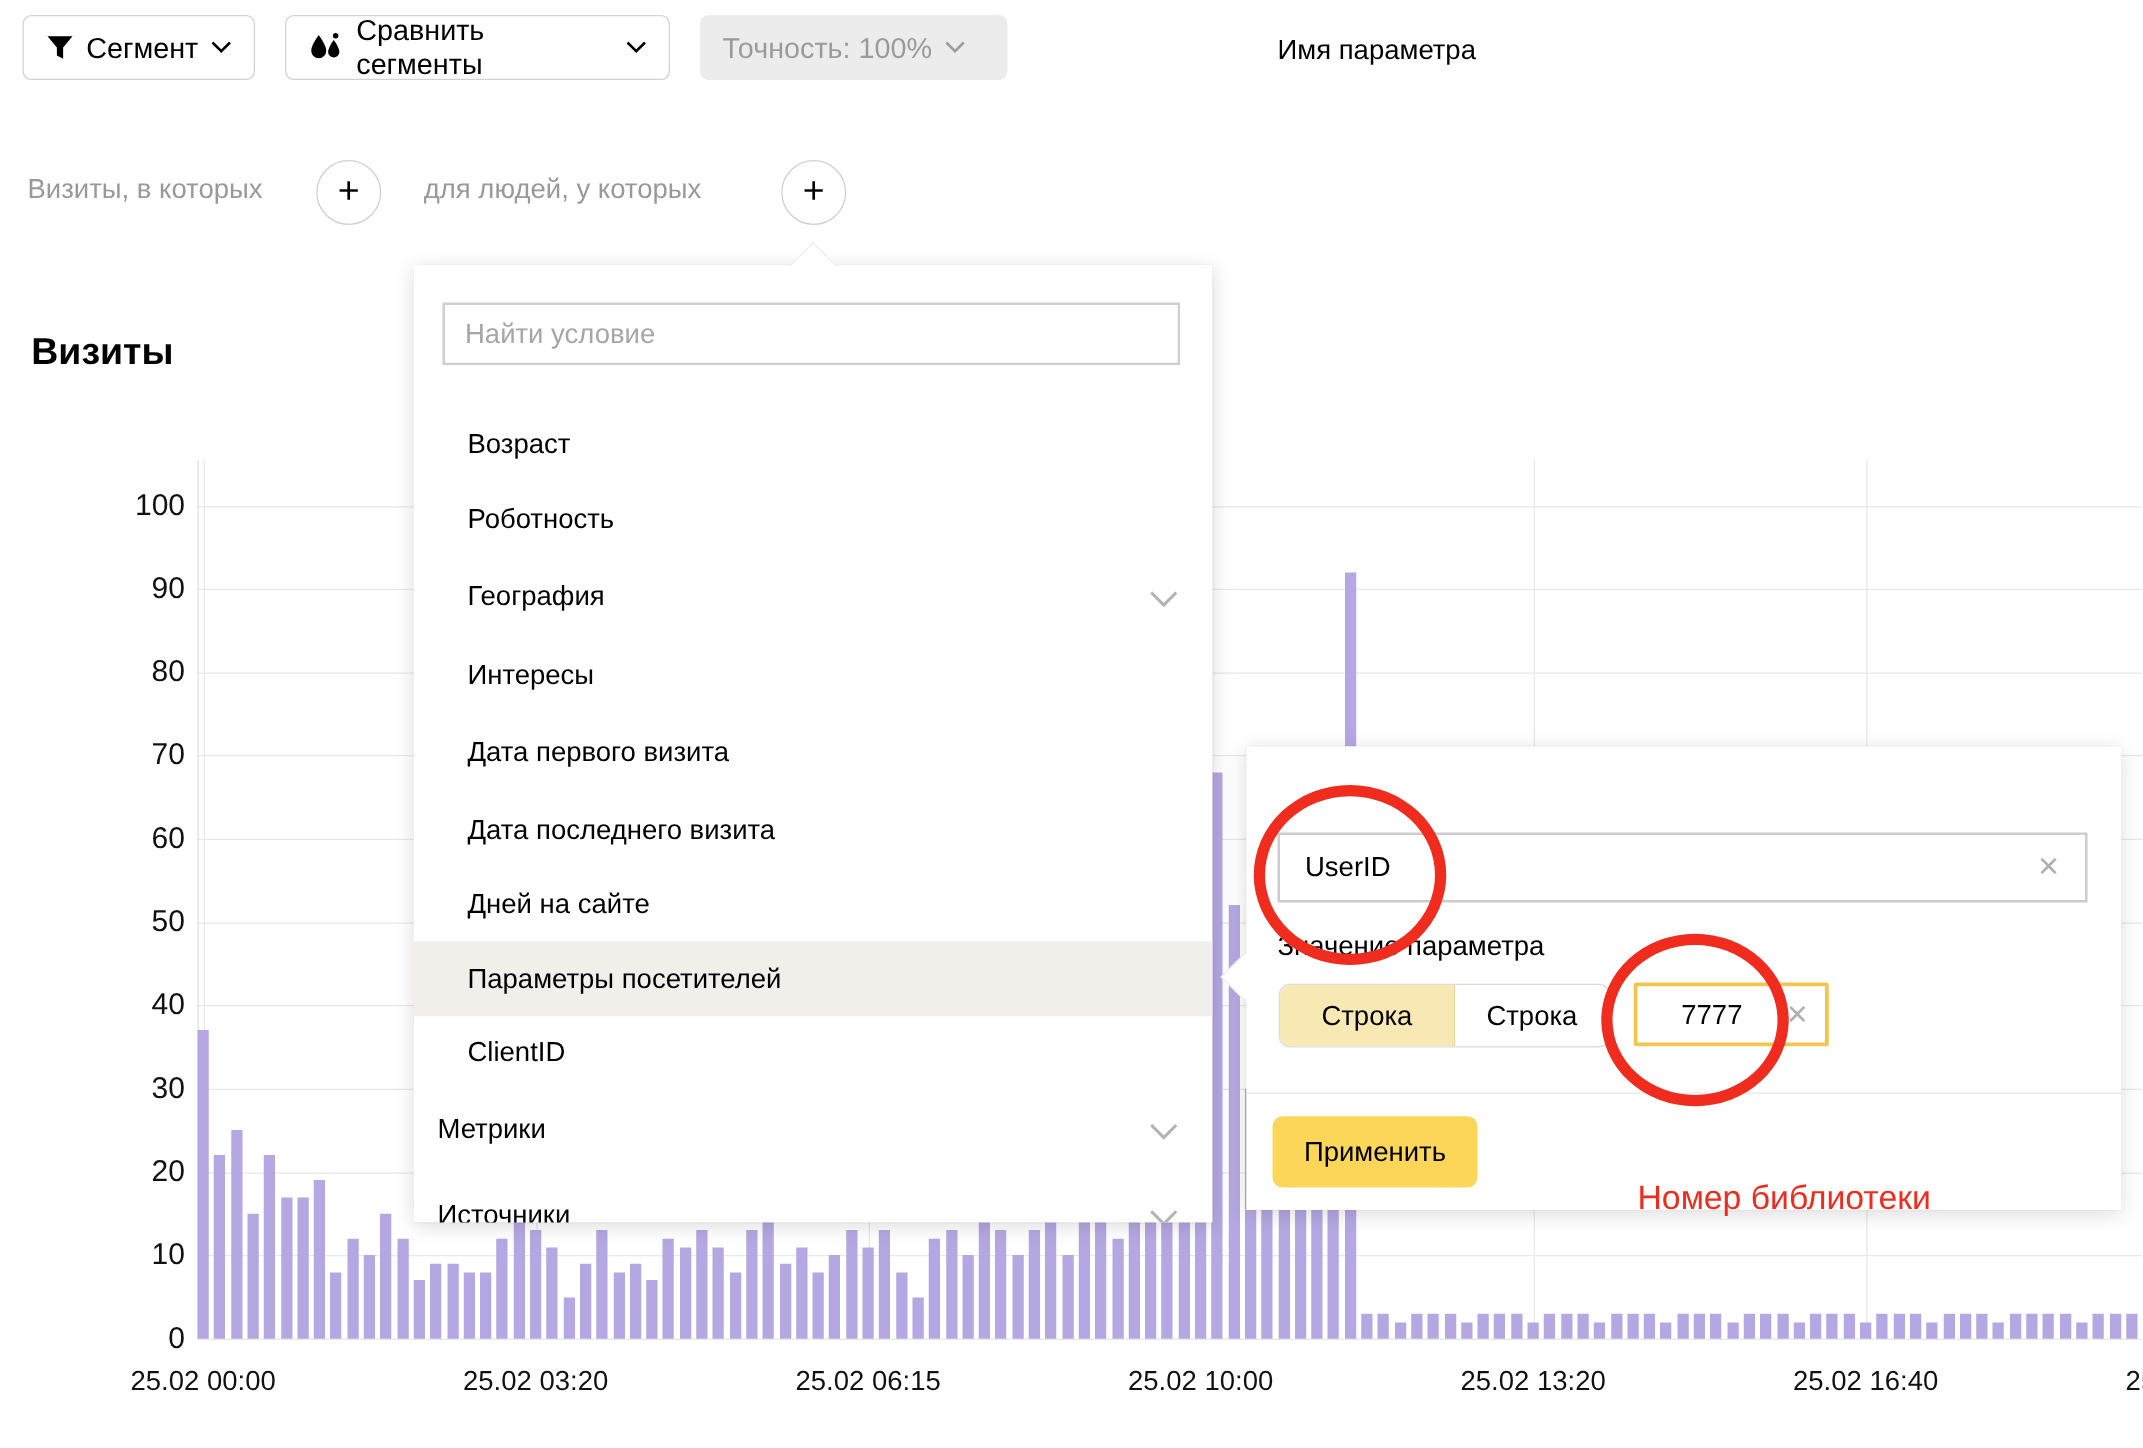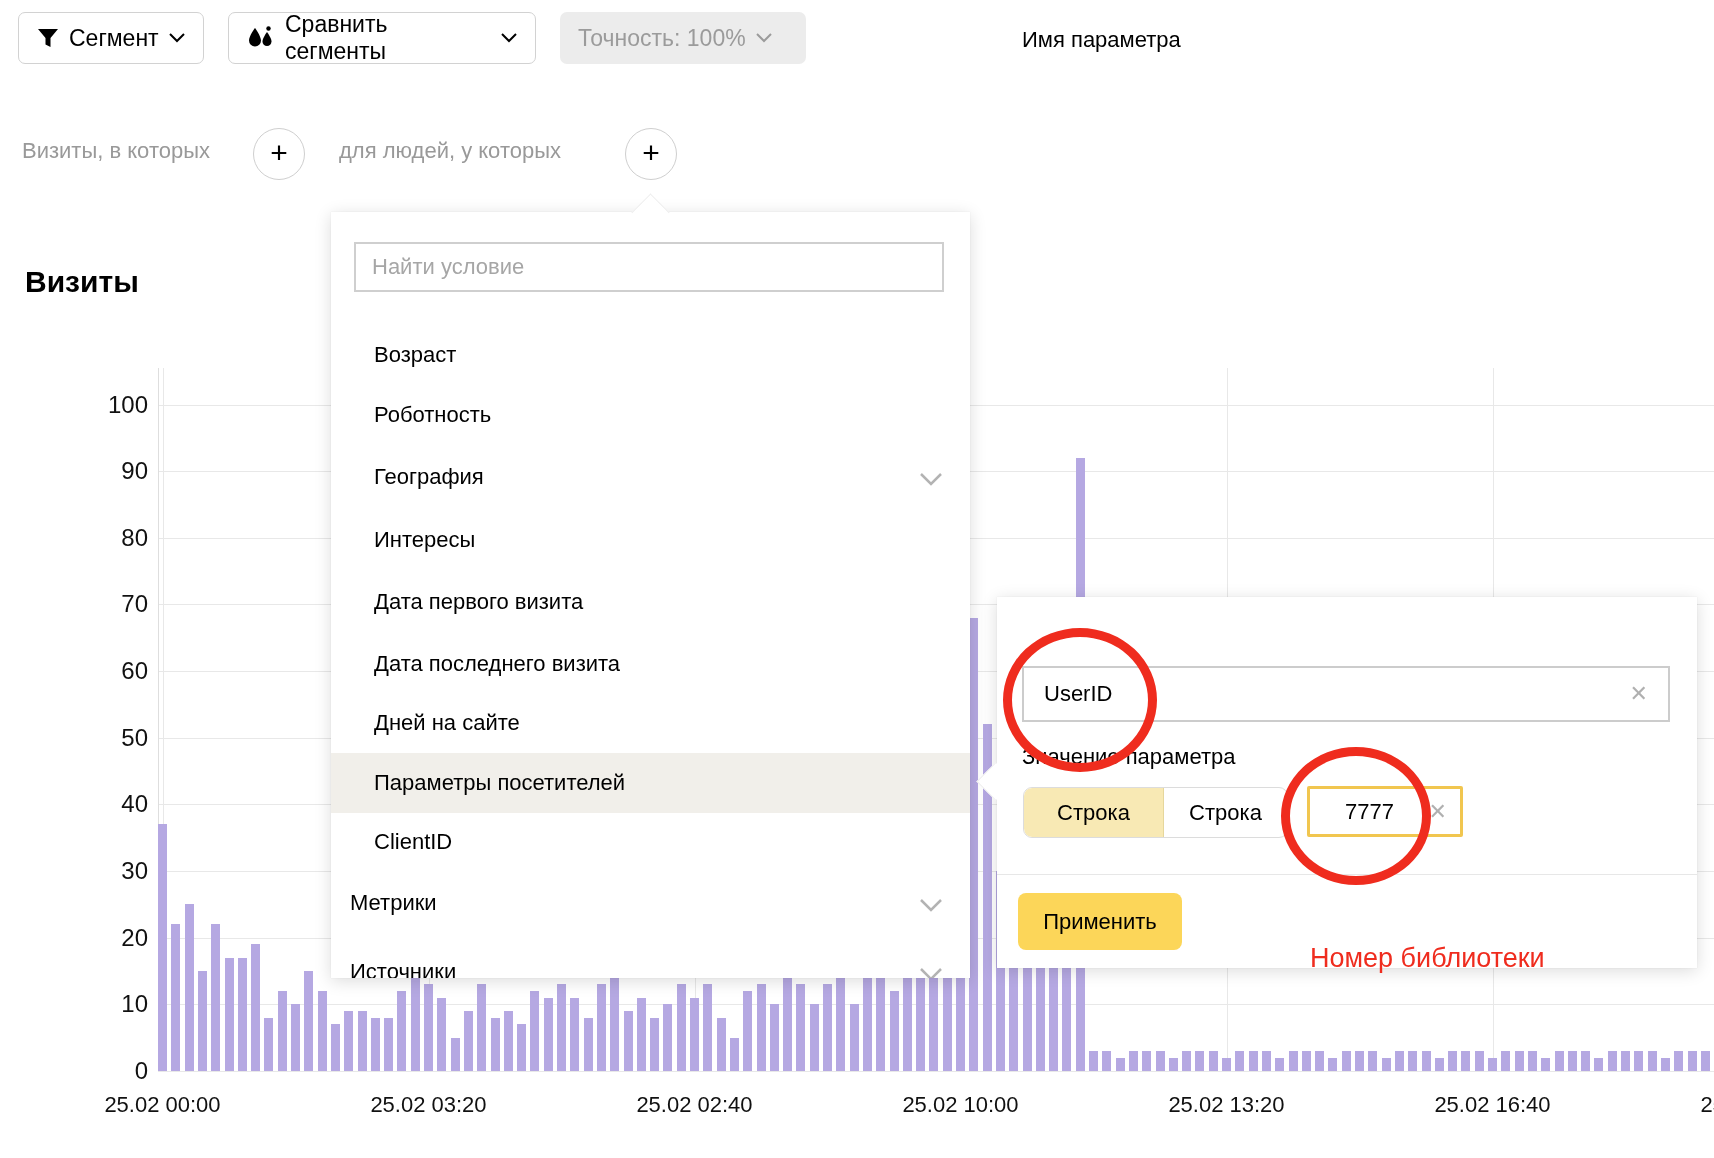--- a/index.html
+++ b/index.html
@@ -126,21 +126,21 @@
     <div class="ylab" style="left: 78px; top: 523.8px;">80</div>
     <div class="hgrid" style="left: 158px; top: 471.15px; width: 1556px;"></div>
     <div class="ylab" style="left: 78px; top: 457.15px;">90</div>
     <div class="hgrid" style="left: 158px; top: 404.5px; width: 1556px;"></div>
     <div class="ylab" style="left: 78px; top: 390.5px;">100</div>
     <div class="vgrid" style="left: 162.5px; top: 368px; height: 703px;"></div>
     <div class="xlab" style="left: 77.5px; top: 1092px;">25.02 00:00</div>
     <div class="vgrid" style="left: 428.5px; top: 368px; height: 703px;"></div>
     <div class="xlab" style="left: 343.5px; top: 1092px;">25.02 03:20</div>
     <div class="vgrid" style="left: 694.5px; top: 368px; height: 703px;"></div>
-    <div class="xlab" style="left: 609.5px; top: 1092px;">25.02 02:40</div>
+    <div class="xlab" style="left: 609.5px; top: 1092px;">25.02 06:15</div>
     <div class="vgrid" style="left: 960.5px; top: 368px; height: 703px;"></div>
     <div class="xlab" style="left: 875.5px; top: 1092px;">25.02 10:00</div>
     <div class="vgrid" style="left: 1226.5px; top: 368px; height: 703px;"></div>
     <div class="xlab" style="left: 1141.5px; top: 1092px;">25.02 13:20</div>
     <div class="vgrid" style="left: 1492.5px; top: 368px; height: 703px;"></div>
     <div class="xlab" style="left: 1407.5px; top: 1092px;">25.02 16:40</div>
     <div class="xlab" style="left: 1673.5px; top: 1092px;">25.02 20:00</div>
     <div class="yaxis" style="left: 158px; top: 368px; height: 703px;"></div>
     <div class="bar" title="37" style="left: 158px; top: 824.395px; width: 9px; height: 246.605px; background: rgb(181, 168, 226);"></div>
     <div class="bar" title="22" style="left: 171.3px; top: 924.37px; width: 9px; height: 146.63px; background: rgb(181, 168, 226);"></div>

